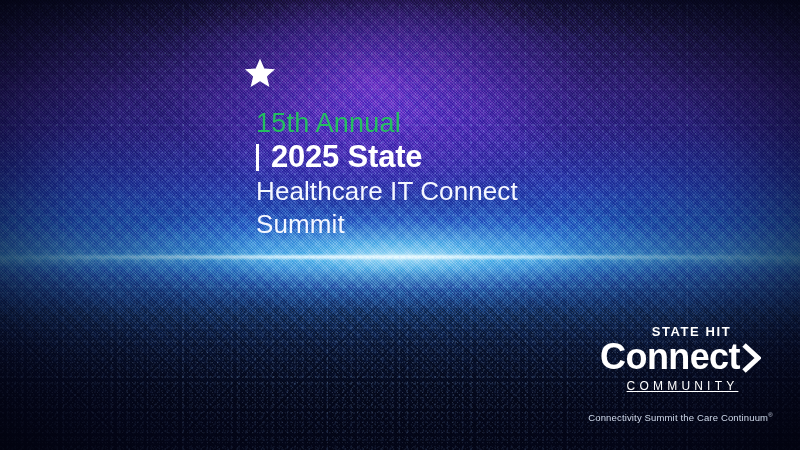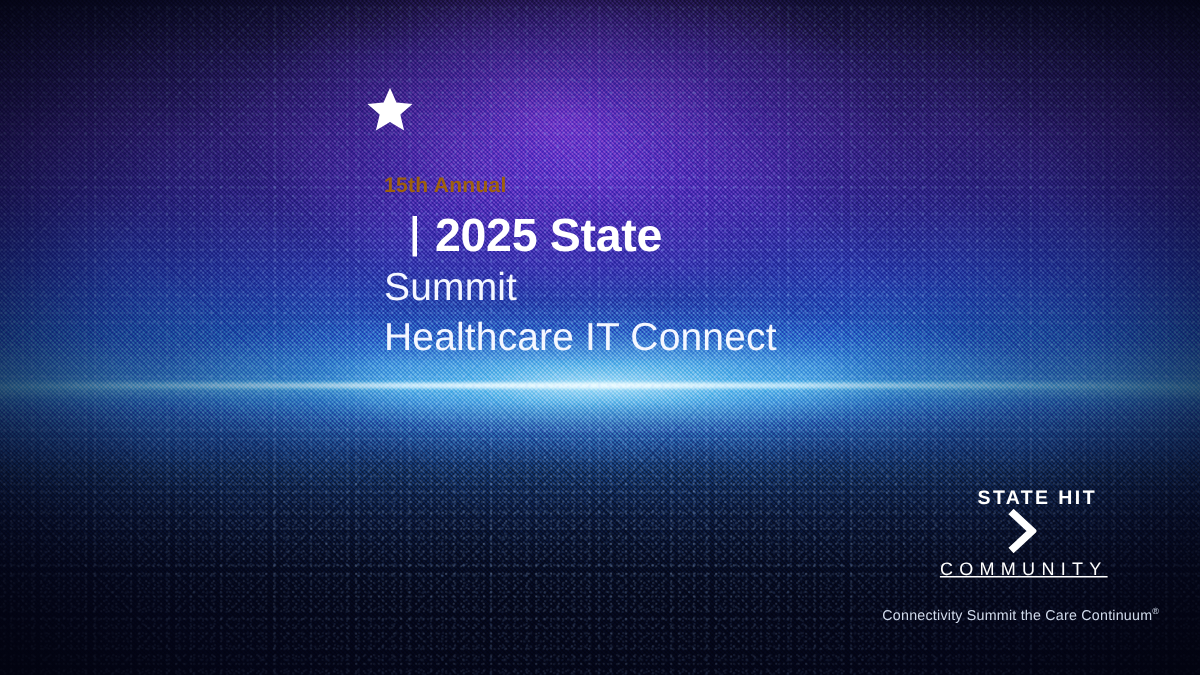--- a/index.html
+++ b/index.html
@@ -155,33 +155,32 @@
   .star svg { display: block; width: 32px; height: 32px; }
 
   
   .headline {
     position: absolute;
     left: 256px;
     top: 108px;
     color: #ffffff;
   }
   .line-annual {
-    font-size: 14px;
-    font-weight: 700;
+    font-size: 27px;
+    font-weight: 400;
     letter-spacing: 0.2px;
     line-height: 30px;
-    color: #a16207;
+    color: #22c55e;
     opacity: 0.96;
   }
   .line-main {
     display: flex;
     align-items: center;
     line-height: 36px;
     margin-top: 1px;
-    margin-left: 19px;
   }
   .rule {
     display: inline-block;
     width: 3px;
     height: 27px;
     background: #ffffff;
     margin-right: 12px;
     flex: none;
   }
   .line-main-text {
@@ -278,27 +277,28 @@
       <polygon points="16,1.5 20.3,11.4 31,12.3 22.9,19.4 25.4,30 16,24.3 6.6,30 9.1,19.4 1,12.3 11.7,11.4" fill="#ffffff"></polygon>
     </svg>
   </div>
 
   <div class="headline">
     <div class="line-annual">15th Annual</div>
     <div class="line-main">
       <span class="rule"></span>
       <span class="line-main-text">2025 State</span>
     </div>
+    <div class="line-sub">Healthcare IT Connect</div>
     <div class="line-sub">Summit</div>
-    <div class="line-sub">Healthcare IT Connect</div>
   </div>
 
   <div class="logo">
     <div class="logo-eyebrow">STATE HIT</div>
     <div class="logo-word-row">
+      <span class="logo-word">Connect</span>
       <span class="logo-chev">
         <svg width="20" height="30" viewBox="0 0 20 30" aria-hidden="true">
           <path d="M3 2 L17 15 L3 28" fill="none" stroke="#ffffff" stroke-width="5" stroke-linecap="butt" stroke-linejoin="miter"></path>
         </svg>
       </span>
     </div>
     <div class="logo-community">COMMUNITY</div>
     <div class="logo-tagline">
       <span>Connectivity Summit the Care Continuum</span><sup>®</sup>
     </div>

